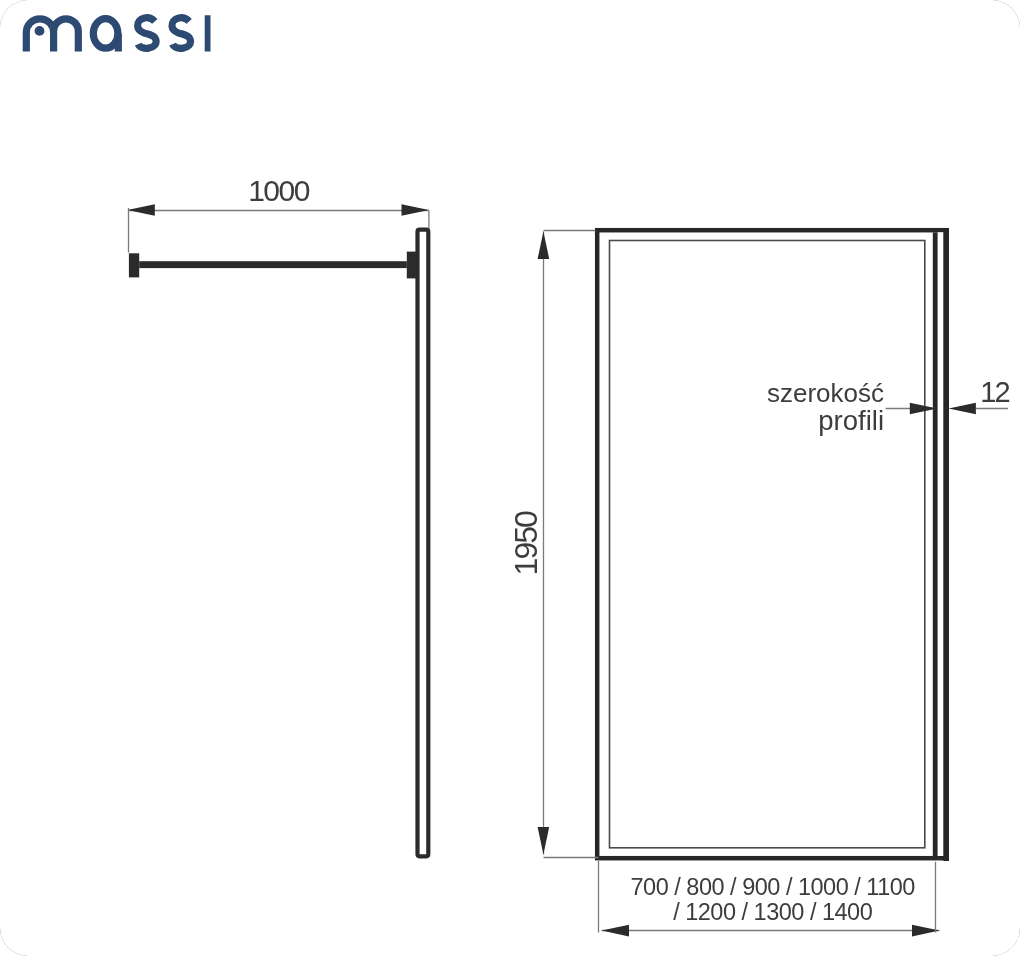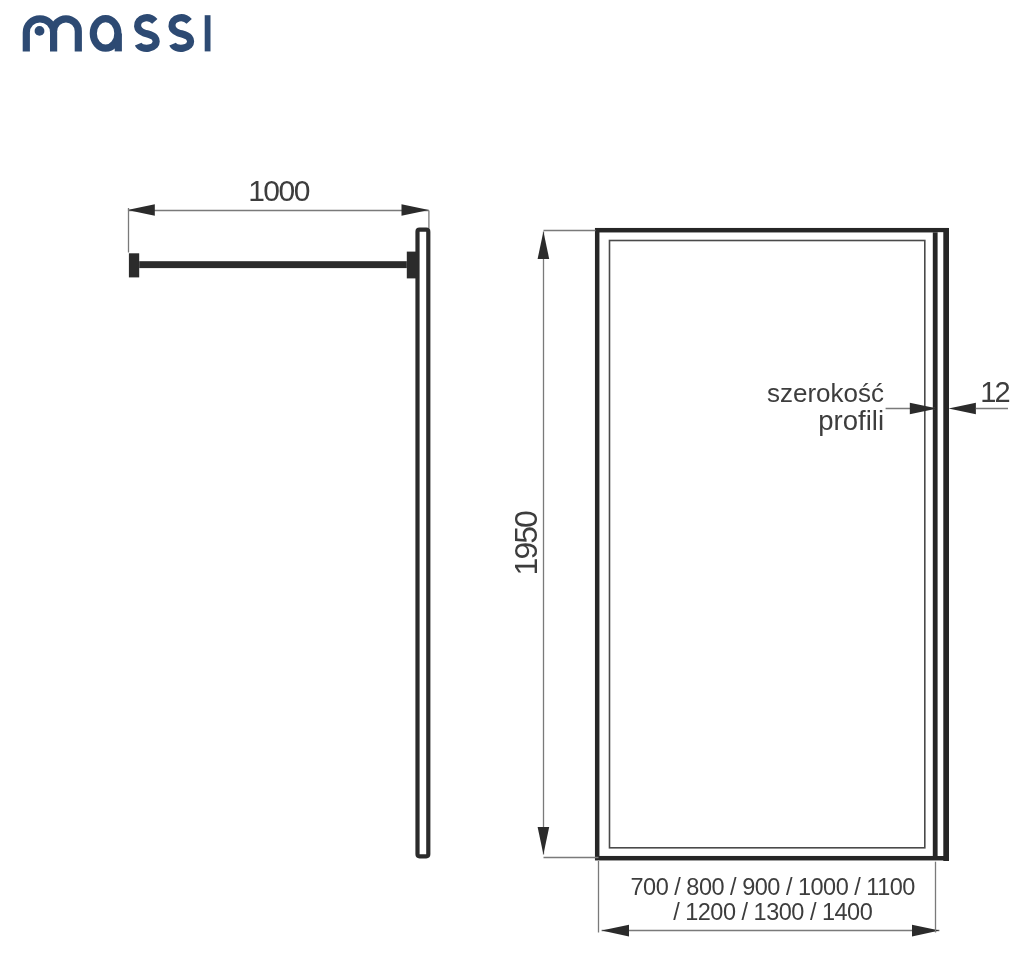--- a/index.html
+++ b/index.html
@@ -1,16 +1,16 @@
 <!DOCTYPE html>
 <html><head>
 <meta charset="utf-8">
 <style>
   html,body{margin:0;padding:0;background:#ffffff;}
-  .page{position:relative;width:1020px;height:956px;background:#737373;overflow:hidden;}
+  .page{position:relative;width:1020px;height:956px;background:#737373;overflow:hidden;border-radius:28px;}
   svg{display:block;}
   text{font-family:"Liberation Sans", sans-serif;fill:#3d3d3d;}
 </style>
 </head>
 <body>
 <div class="page">
 <svg width="1020" height="956" viewBox="0 0 1020 956" xmlns="http://www.w3.org/2000/svg">
 
   <rect x="0" y="0" width="1020" height="956" fill="#ffffff"></rect>
 

